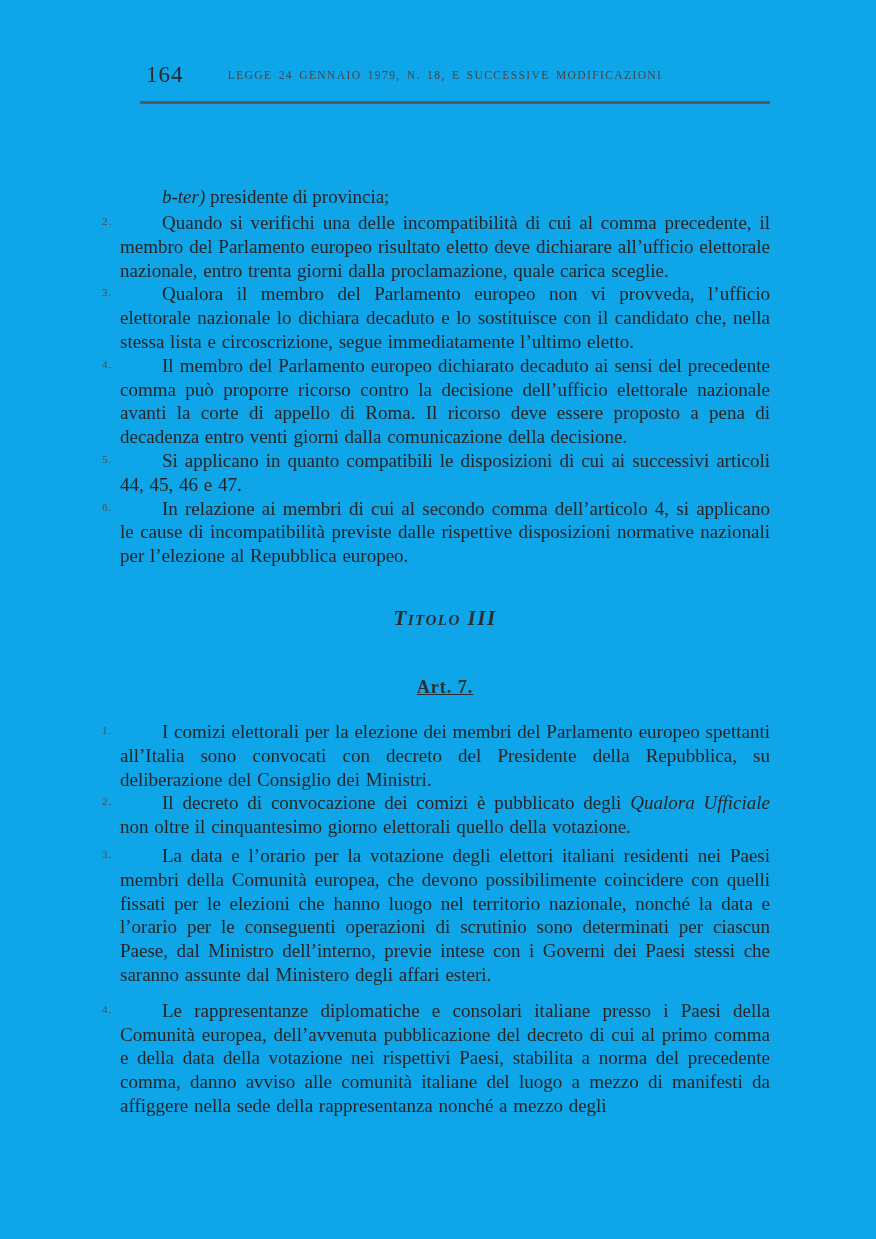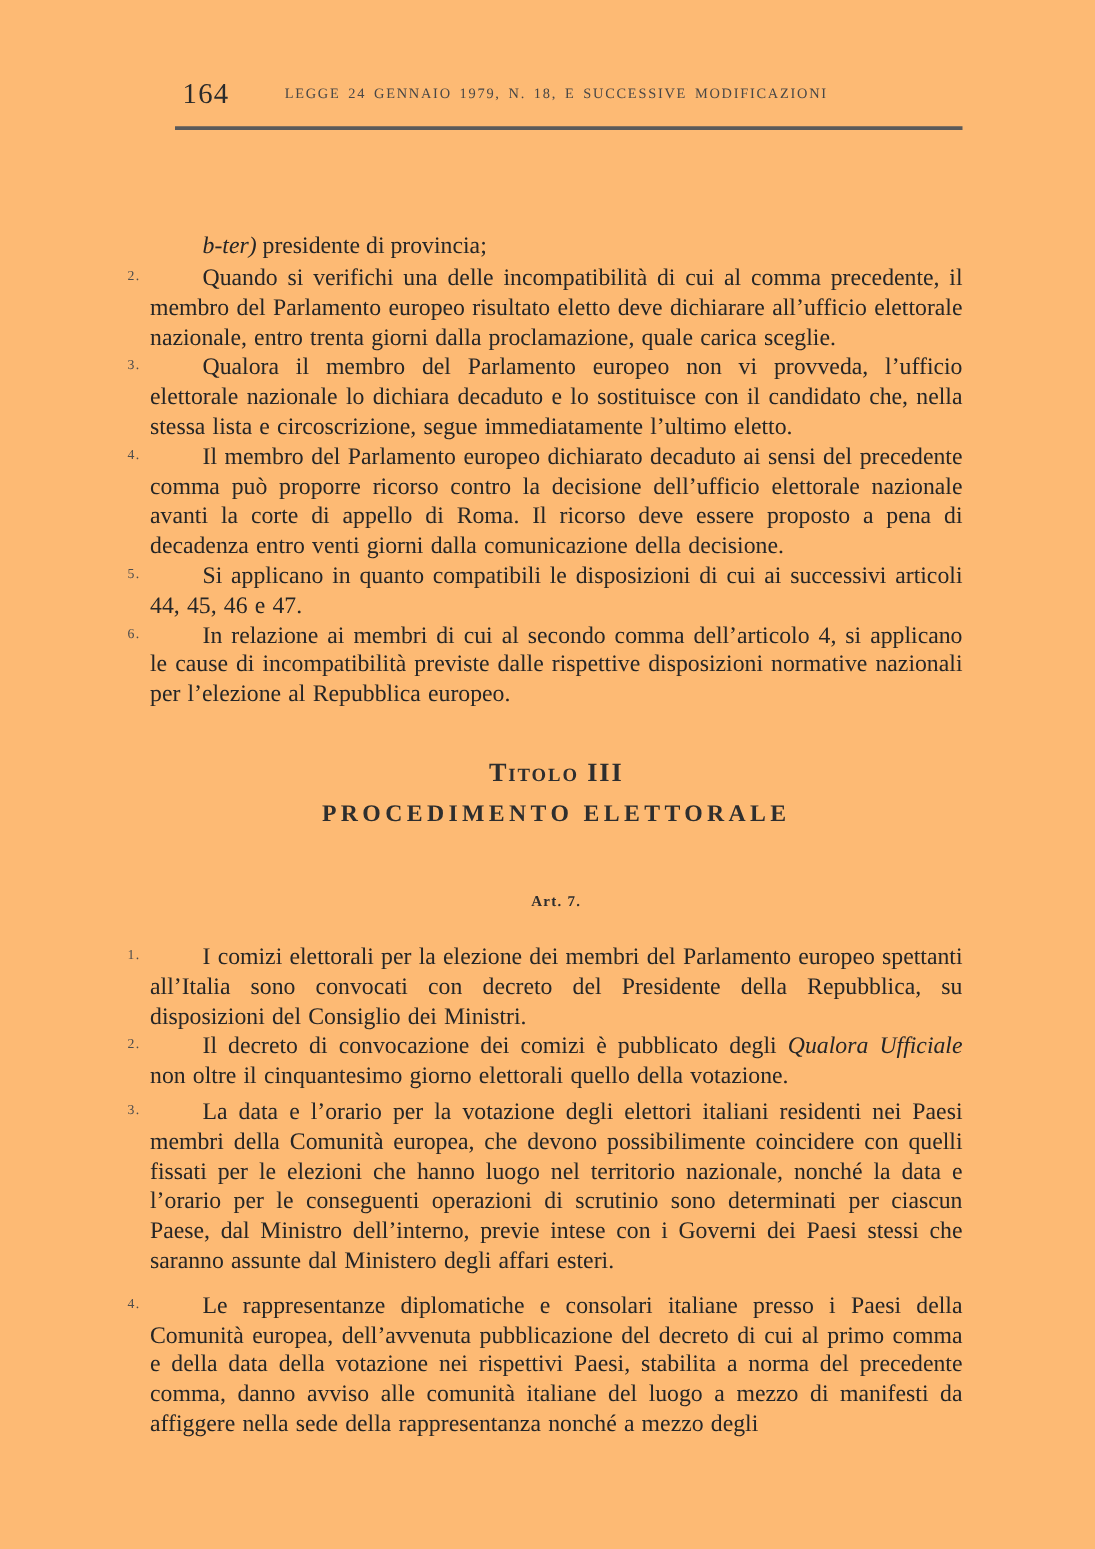--- a/index.html
+++ b/index.html
@@ -4,21 +4,21 @@
 <style>
   html, body {
     margin: 0;
     padding: 0;
     background: #ffffff;
   }
   .page {
     position: relative;
     width: 876px;
     height: 1239px;
-    background: #fdba74;
+    background: #0ea5e9;
     overflow: hidden;
     font-family: "Liberation Serif", serif;
     color: #262626;
   }
   
   .header {
     position: absolute;
     left: 120px;
     top: 62px;
     width: 650px;
@@ -84,36 +84,38 @@
   .it { font-style: italic; }
   
   .kicker {
     margin: 37px 0 0 0;
     text-align: center;
     font-variant: small-caps;
     font-size: 21px;
     line-height: 26px;
     letter-spacing: 1.5px;
     color: #2e2e2e;
+    font-style: italic;
   }
   .section-title {
     margin: 7px 0 0 0;
     text-align: center;
     font-size: 19px;
     line-height: 27px;
     letter-spacing: 3.5px;
     color: #2e2e2e;
   }
   .article-heading {
     margin: 44px 0 0 0;
     text-align: center;
-    font-size: 12px;
+    font-size: 18px;
     line-height: 24px;
     letter-spacing: 1px;
     color: #2e2e2e;
+    text-decoration: underline;
   }
   .gap-after-heading { margin-top: 21px; }
   .gap-sm { margin-top: 5px; }
   .gap-md { margin-top: 12px; }
 </style>
 </head>
 <body>
 
 <div class="page">
 
@@ -127,22 +129,21 @@
 
     <p class="intro-line"><span class="it">b-ter)</span><span> presidente di provincia;</span></p>
 
     <p class="para"><span class="mnum">2.</span><span>Quando si verifichi una delle incompatibilità di cui al comma precedente, il membro del Parlamento europeo risultato eletto deve dichiarare all’ufficio elettorale nazionale, entro trenta giorni dalla proclamazione, quale carica sceglie.</span></p>
     <p class="para"><span class="mnum">3.</span><span>Qualora il membro del Parlamento europeo non vi provveda, l’ufficio elettorale nazionale lo dichiara decaduto e lo sostituisce con il candidato che, nella stessa lista e circoscrizione, segue immediatamente l’ultimo eletto.</span></p>
     <p class="para"><span class="mnum">4.</span><span>Il membro del Parlamento europeo dichiarato decaduto ai sensi del precedente comma può proporre ricorso contro la decisione dell’ufficio elettorale nazionale avanti la corte di appello di Roma. Il ricorso deve essere proposto a pena di decadenza entro venti giorni dalla comunicazione della decisione.</span></p>
     <p class="para"><span class="mnum">5.</span><span>Si applicano in quanto compatibili le disposizioni di cui ai successivi articoli 44, 45, 46 e 47.</span></p>
     <p class="para"><span class="mnum">6.</span><span>In relazione ai membri di cui al secondo comma dell’articolo 4, si applicano le cause di incompatibilità previste dalle rispettive disposizioni normative nazionali per l’elezione al Repubblica europeo.</span></p>
 
     <h2 class="kicker">Titolo III</h2>
-    <h1 class="section-title">PROCEDIMENTO ELETTORALE</h1>
     <h3 class="article-heading">Art. 7.</h3>
 
-    <p class="para gap-after-heading"><span class="mnum">1.</span><span>I comizi elettorali per la elezione dei membri del Parlamento europeo spettanti all’Italia sono convocati con decreto del Presidente della Repubblica, su disposizioni del Consiglio dei Ministri.</span></p>
+    <p class="para gap-after-heading"><span class="mnum">1.</span><span>I comizi elettorali per la elezione dei membri del Parlamento europeo spettanti all’Italia sono convocati con decreto del Presidente della Repubblica, su deliberazione del Consiglio dei Ministri.</span></p>
     <p class="para"><span class="mnum">2.</span><span>Il decreto di convocazione dei comizi è pubblicato degli </span><span class="it">Qualora Ufficiale</span><span> non oltre il cinquantesimo giorno elettorali quello della votazione.</span></p>
     <p class="para gap-sm"><span class="mnum">3.</span><span>La data e l’orario per la votazione degli elettori italiani residenti nei Paesi membri della Comunità europea, che devono possibilimente coincidere con quelli fissati per le elezioni che hanno luogo nel territorio nazionale, nonché la data e l’orario per le conseguenti operazioni di scrutinio sono determinati per ciascun Paese, dal Ministro dell’interno, previe intese con i Governi dei Paesi stessi che saranno assunte dal Ministero degli affari esteri.</span></p>
     <p class="para gap-md"><span class="mnum">4.</span><span>Le rappresentanze diplomatiche e consolari italiane presso i Paesi della Comunità europea, dell’avvenuta pubblicazione del decreto di cui al primo comma e della data della votazione nei rispettivi Paesi, stabilita a norma del precedente comma, danno avviso alle comunità italiane del luogo a mezzo di manifesti da affiggere nella sede della rappresentanza nonché a mezzo degli</span></p>
 
   </div>
 </div>
 
 </body></html>

